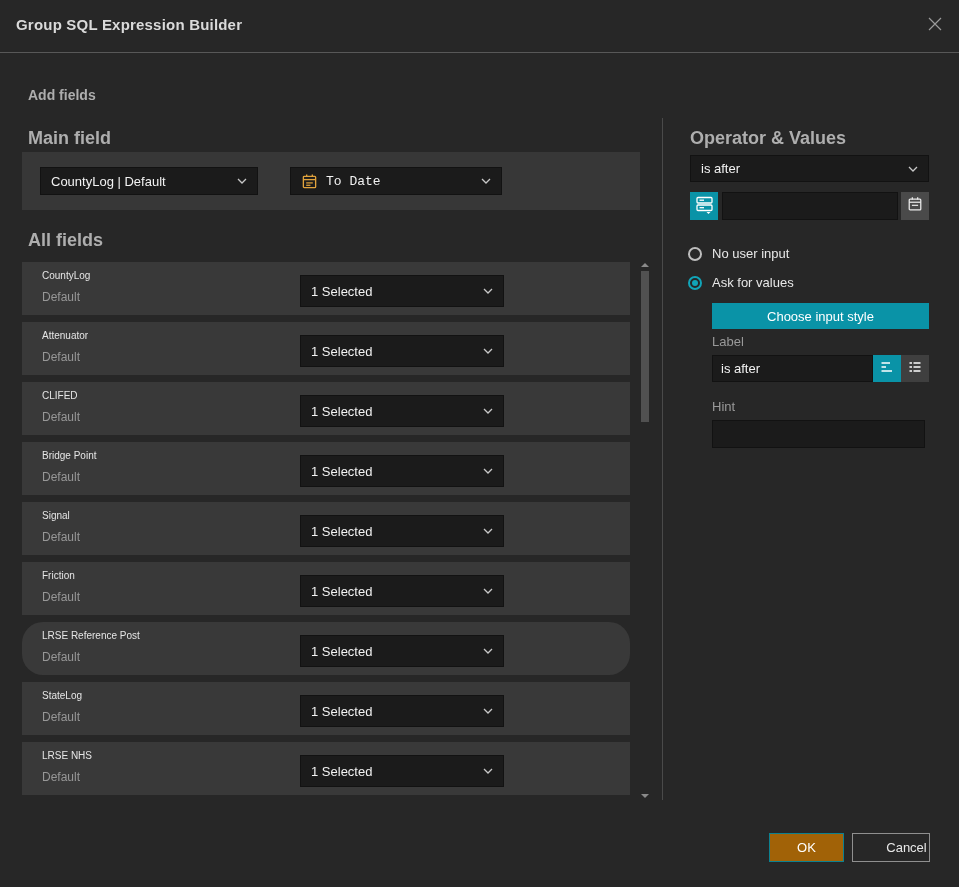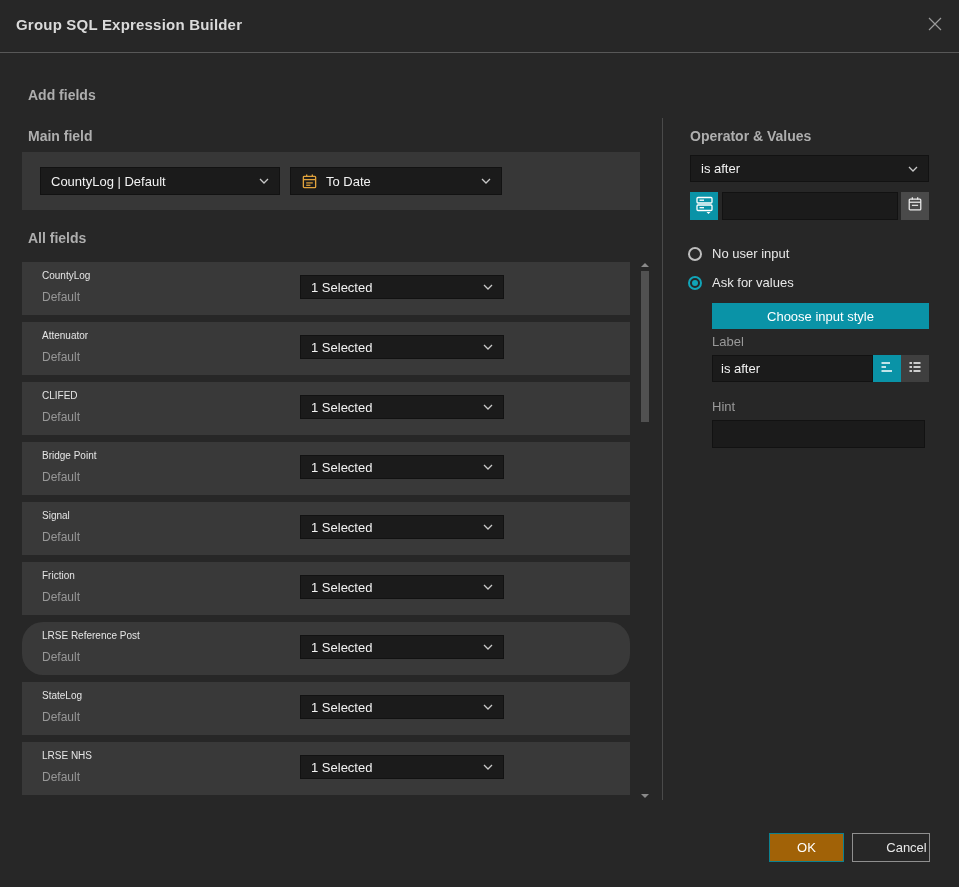--- a/index.html
+++ b/index.html
@@ -14,39 +14,39 @@
   }
   .abs { position: absolute; }
 
   
   .titlebar { left: 0; top: 0; width: 959px; height: 52px; }
   .title { left: 16px; top: 16px; font-size: 15px; font-weight: 600; color: #dadada; letter-spacing: .2px; }
   .titlebar-divider { left: 0; top: 52px; width: 959px; height: 1px; background: #585858; }
   .close-btn { left: 921px; top: 12px; width: 28px; height: 28px; display: flex; align-items: center; justify-content: center; cursor: pointer; }
 
   
-  .heading { font-size: 14px; font-weight: 700; color: #aeaeae; }
+  .heading { font-size: 18px; font-weight: 700; color: #aeaeae; }
 
   
   .select {
     background: #1b1b1b;
     border: 1px solid #121212;
     display: flex; align-items: center;
     padding: 0 10px;
     font-size: 13px; color: #f2f2f2;
     cursor: pointer;
   }
   .select .grow { flex: 1; white-space: nowrap; overflow: hidden; }
   .chev { flex: 0 0 auto; margin-left: 6px; display: flex; align-items: center; }
 
   .panel { background: #373737; }
   .row { position: absolute; left: 22px; width: 608px; height: 53px; background: #393939; }
   .row .fname { position: absolute; left: 20px; top: 8px; font-size: 10px; color: #e5e5e5; }
   .row .fsub  { position: absolute; left: 20px; top: 28px; font-size: 12px; color: #979797; }
-  .row .select { position: absolute; left: 278px; top: 13px; width: 204px; height: 24px; }
+  .row .select { position: absolute; left: 278px; top: 13px; width: 204px; height: 32px; }
 
   .textinput {
     background: #1b1b1b;
     border: 1px solid #121212;
     color: #f2f2f2;
     font-size: 13px;
     font-family: "Liberation Sans", sans-serif;
     padding: 0 8px;
     outline: none;
   }
@@ -92,29 +92,29 @@
           </svg>
       </span>
     </div>
   </div>
   <div class="abs titlebar-divider"></div>
 
   <div class="abs heading" style="left:28px; top:87px; font-size:14px;">Add fields</div>
 
   <div class="abs heading" style="left:28px; top:128px;">Main field</div>
   <div class="abs panel" style="left:22px; top:152px; width:618px; height:58px;">
-    <div class="select abs" style="left:18px; top:15px; width:240px; height:28px;">
+    <div class="select abs" style="left:18px; top:15px; width:218px; height:28px;">
       <span class="grow">CountyLog | Default</span>
       <span class="chev">
         <svg width="10" height="6" viewBox="0 0 10 6">
             <path d="M1 1l4 4 4-4" fill="none" stroke="#c8c8c8" stroke-width="1.3"></path>
           </svg>
       </span>
     </div>
-    <div class="select abs" style="left:268px; top:15px; width:212px; height:28px;">
+    <div class="select abs" style="left:268px; top:15px; width:212px; height:28px;font-family:Liberation Mono, monospace;">
       <span style="display:flex;align-items:center;margin-right:8px;">
         <svg width="17" height="17" viewBox="0 0 18 18">
           <rect x="2.5" y="3.5" width="13" height="12" rx="1" fill="none" stroke="#e2a33c" stroke-width="1.4"></rect>
           <line x1="2.5" y1="7" x2="15.5" y2="7" stroke="#e2a33c" stroke-width="1.4"></line>
           <line x1="6" y1="1.5" x2="6" y2="4" stroke="#e2a33c" stroke-width="1.4"></line>
           <line x1="12" y1="1.5" x2="12" y2="4" stroke="#e2a33c" stroke-width="1.4"></line>
           <line x1="5.5" y1="10.5" x2="12.5" y2="10.5" stroke="#e2a33c" stroke-width="1.3"></line>
           <line x1="5.5" y1="13" x2="10" y2="13" stroke="#e2a33c" stroke-width="1.3"></line>
         </svg>
       </span>

